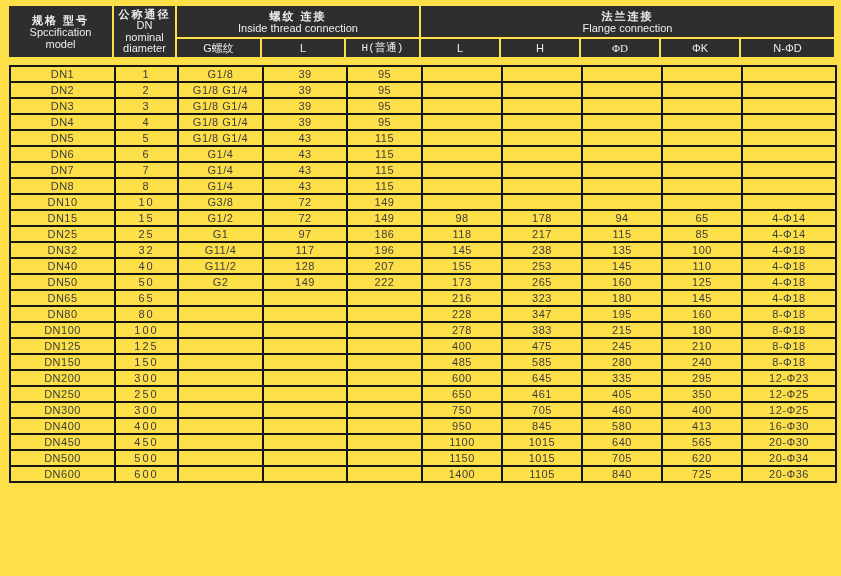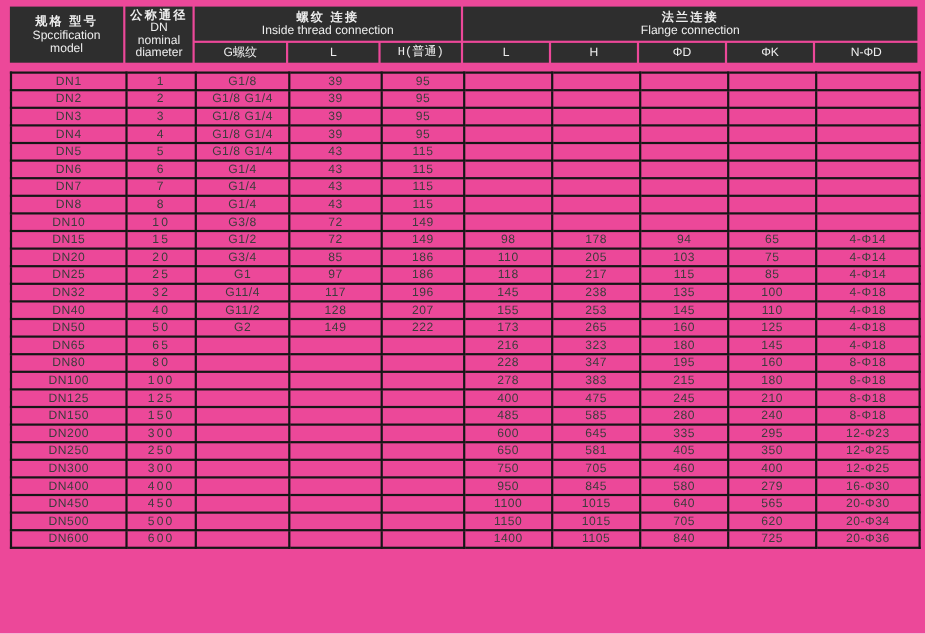--- a/index.html
+++ b/index.html
@@ -5,21 +5,21 @@
   html, body {
     margin: 0;
     padding: 0;
     background: #ffffff;
     font-family: "Liberation Sans", "DejaVu Sans", sans-serif;
   }
   .page {
     position: relative;
     width: 841px;
     height: 576px;
-    background: #ec4899;
+    background: #fde047;
     overflow: hidden;
   }
   
   .header-grid {
     position: absolute;
     left: 9px;
     top: 6px;
     width: 825px;
     display: grid;
     grid-template-columns: 103px 61px 83px 82px 73px 78px 78px 78px 78px 93px;
@@ -44,21 +44,21 @@
   }
   .c1 { grid-column: 1; grid-row: 1 / 3; }
   .c2 { grid-column: 2; grid-row: 1 / 3; line-height: 11.5px; }
   .g-thread { grid-column: 3 / 6; grid-row: 1; }
   .g-flange { grid-column: 6 / 11; grid-row: 1; text-align: right; }
   .s3 { grid-column: 3; grid-row: 2; }
   .s4 { grid-column: 4; grid-row: 2; }
   .s5 { grid-column: 5; grid-row: 2; font-family: Liberation Mono, monospace; }
   .s6 { grid-column: 6; grid-row: 2; }
   .s7 { grid-column: 7; grid-row: 2; }
-  .s8 { grid-column: 8; grid-row: 2; }
+  .s8 { grid-column: 8; grid-row: 2; font-family: Liberation Serif, serif; }
   .s9 { grid-column: 9; grid-row: 2; text-align: right; }
   .s10 { grid-column: 10; grid-row: 2; }
   
   table.spec {
     position: absolute;
     left: 9px;
     top: 65px;
     width: 826px;
     border-collapse: collapse;
     table-layout: fixed;
@@ -246,32 +246,20 @@
           <td>G1/2</td>
           <td>72</td>
           <td>149</td>
           <td>98</td>
           <td>178</td>
           <td>94</td>
           <td>65</td>
           <td>4-Φ14</td>
         </tr>
         <tr>
-          <td>DN20</td>
-          <td class="dn-num">20</td>
-          <td>G3/4</td>
-          <td>85</td>
-          <td>186</td>
-          <td>110</td>
-          <td>205</td>
-          <td>103</td>
-          <td>75</td>
-          <td>4-Φ14</td>
-        </tr>
-        <tr>
           <td>DN25</td>
           <td class="dn-num">25</td>
           <td>G1</td>
           <td>97</td>
           <td>186</td>
           <td>118</td>
           <td>217</td>
           <td>115</td>
           <td>85</td>
           <td>4-Φ14</td>
@@ -384,21 +372,21 @@
           <td>295</td>
           <td>12-Φ23</td>
         </tr>
         <tr>
           <td>DN250</td>
           <td class="dn-num">250</td>
           <td></td>
           <td></td>
           <td></td>
           <td>650</td>
-          <td>581</td>
+          <td>461</td>
           <td>405</td>
           <td>350</td>
           <td>12-Φ25</td>
         </tr>
         <tr>
           <td>DN300</td>
           <td class="dn-num">300</td>
           <td></td>
           <td></td>
           <td></td>
@@ -410,21 +398,21 @@
         </tr>
         <tr>
           <td>DN400</td>
           <td class="dn-num">400</td>
           <td></td>
           <td></td>
           <td></td>
           <td>950</td>
           <td>845</td>
           <td>580</td>
-          <td>279</td>
+          <td>413</td>
           <td>16-Φ30</td>
         </tr>
         <tr>
           <td>DN450</td>
           <td class="dn-num">450</td>
           <td></td>
           <td></td>
           <td></td>
           <td>1100</td>
           <td>1015</td>

